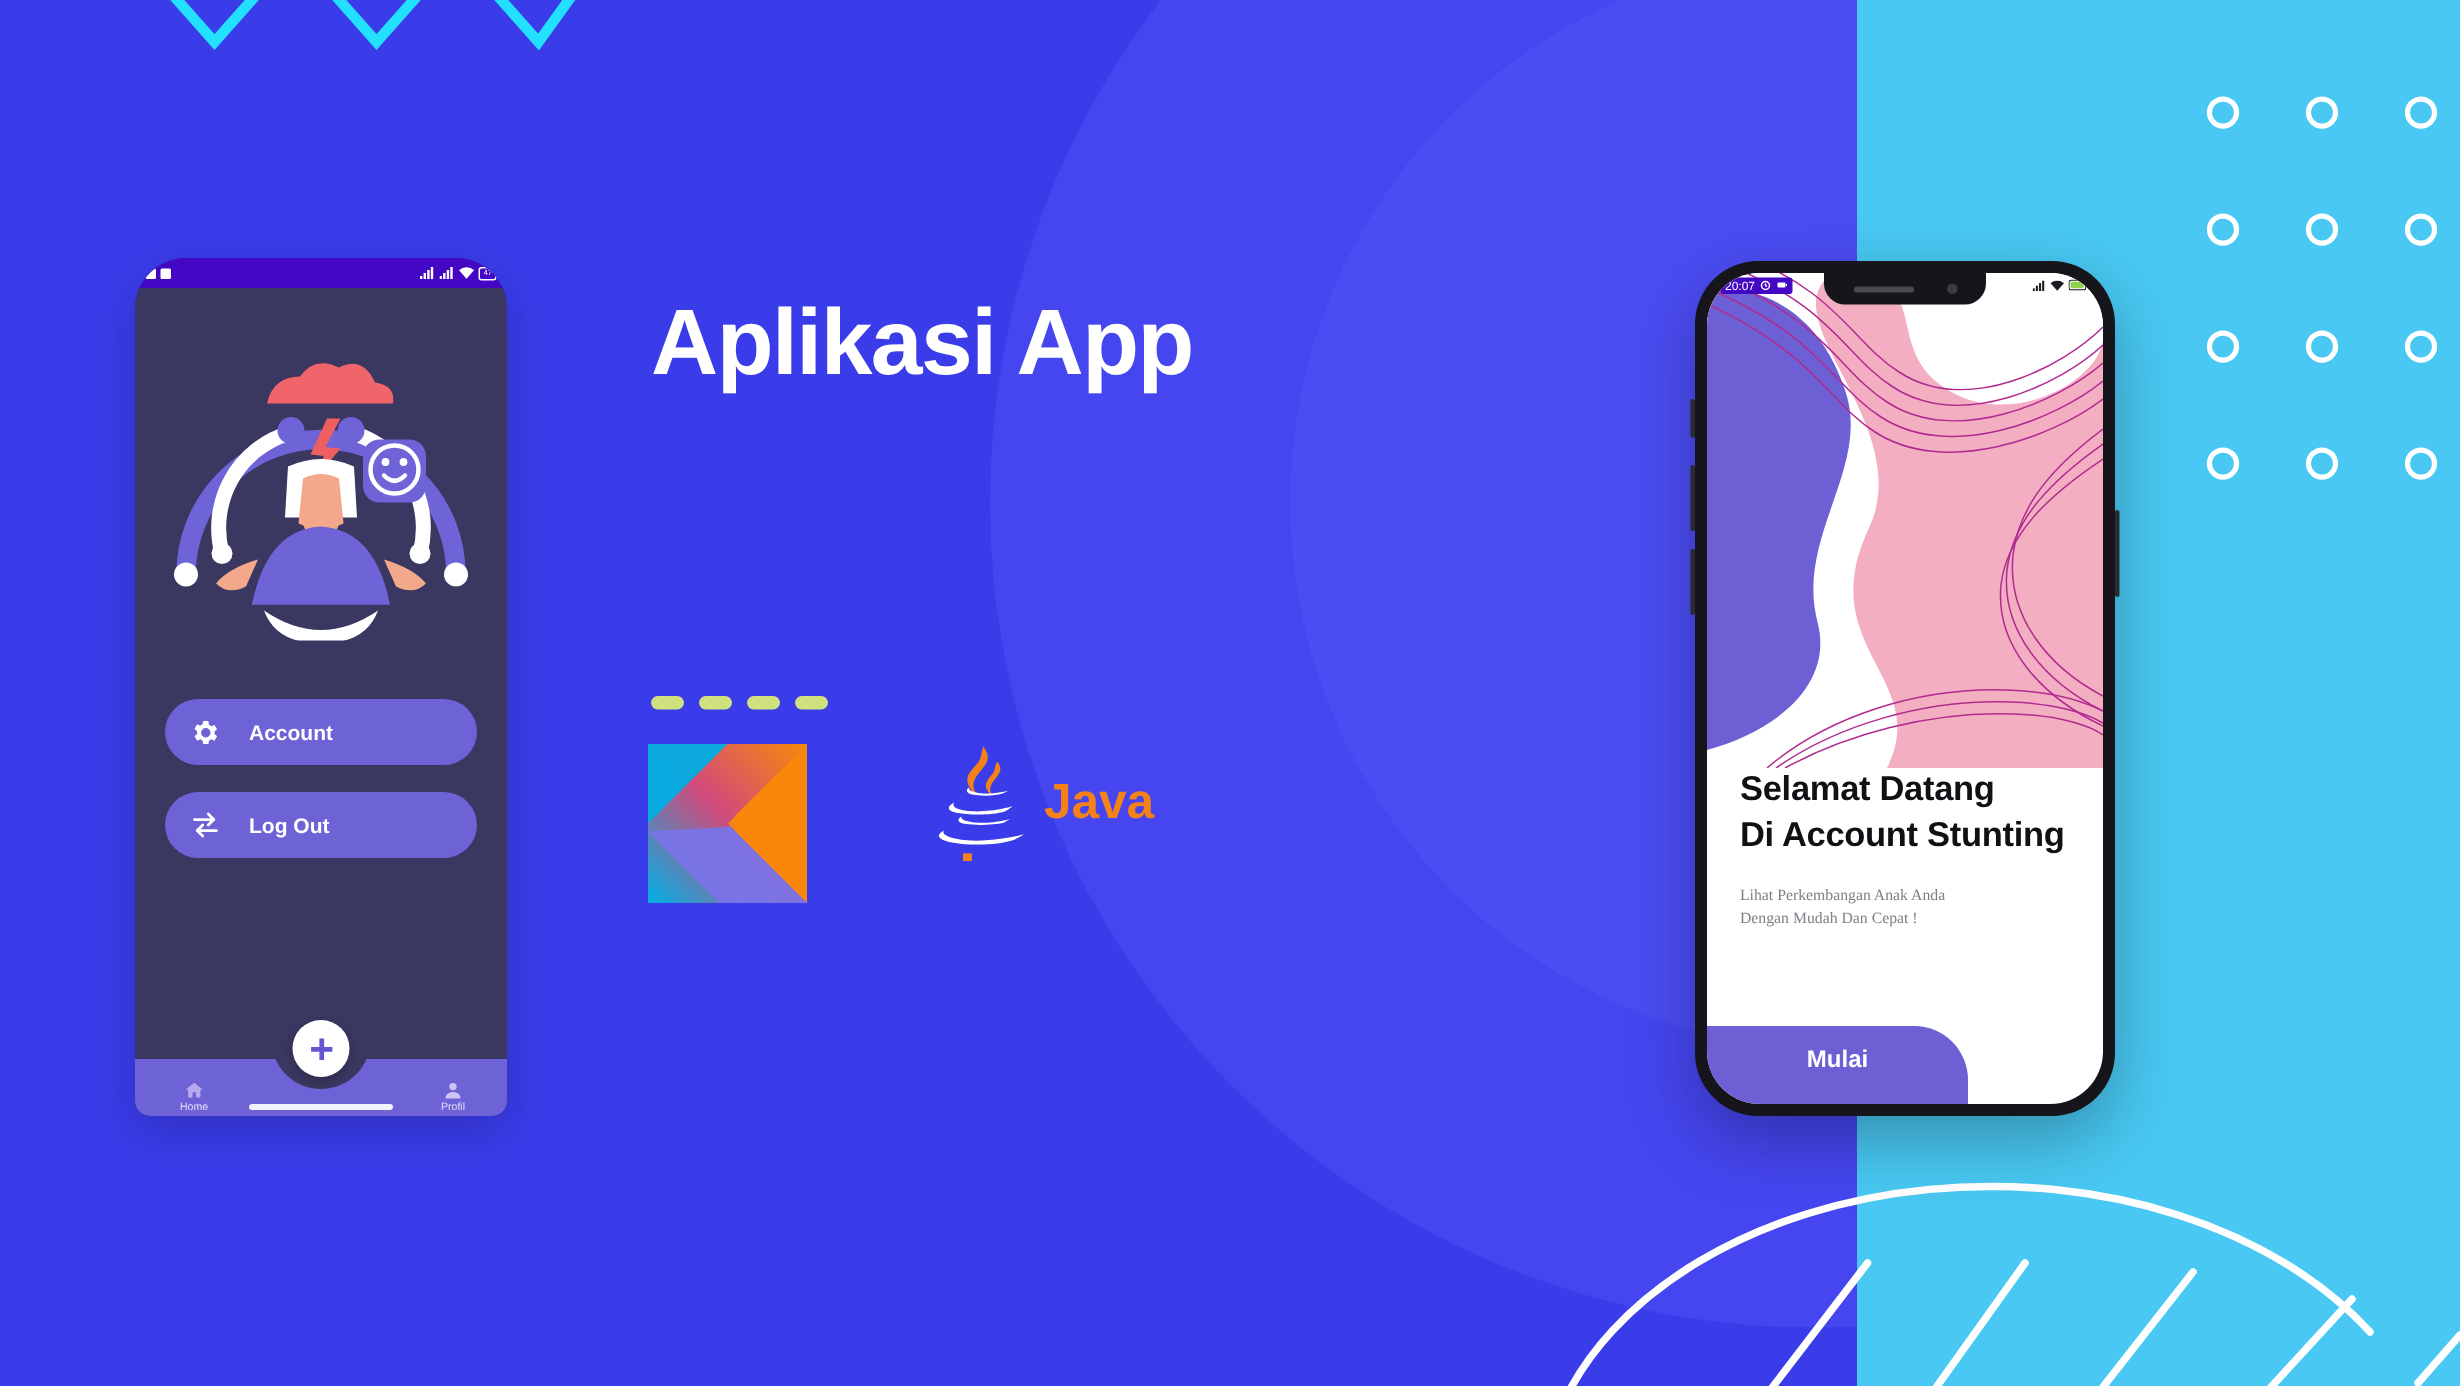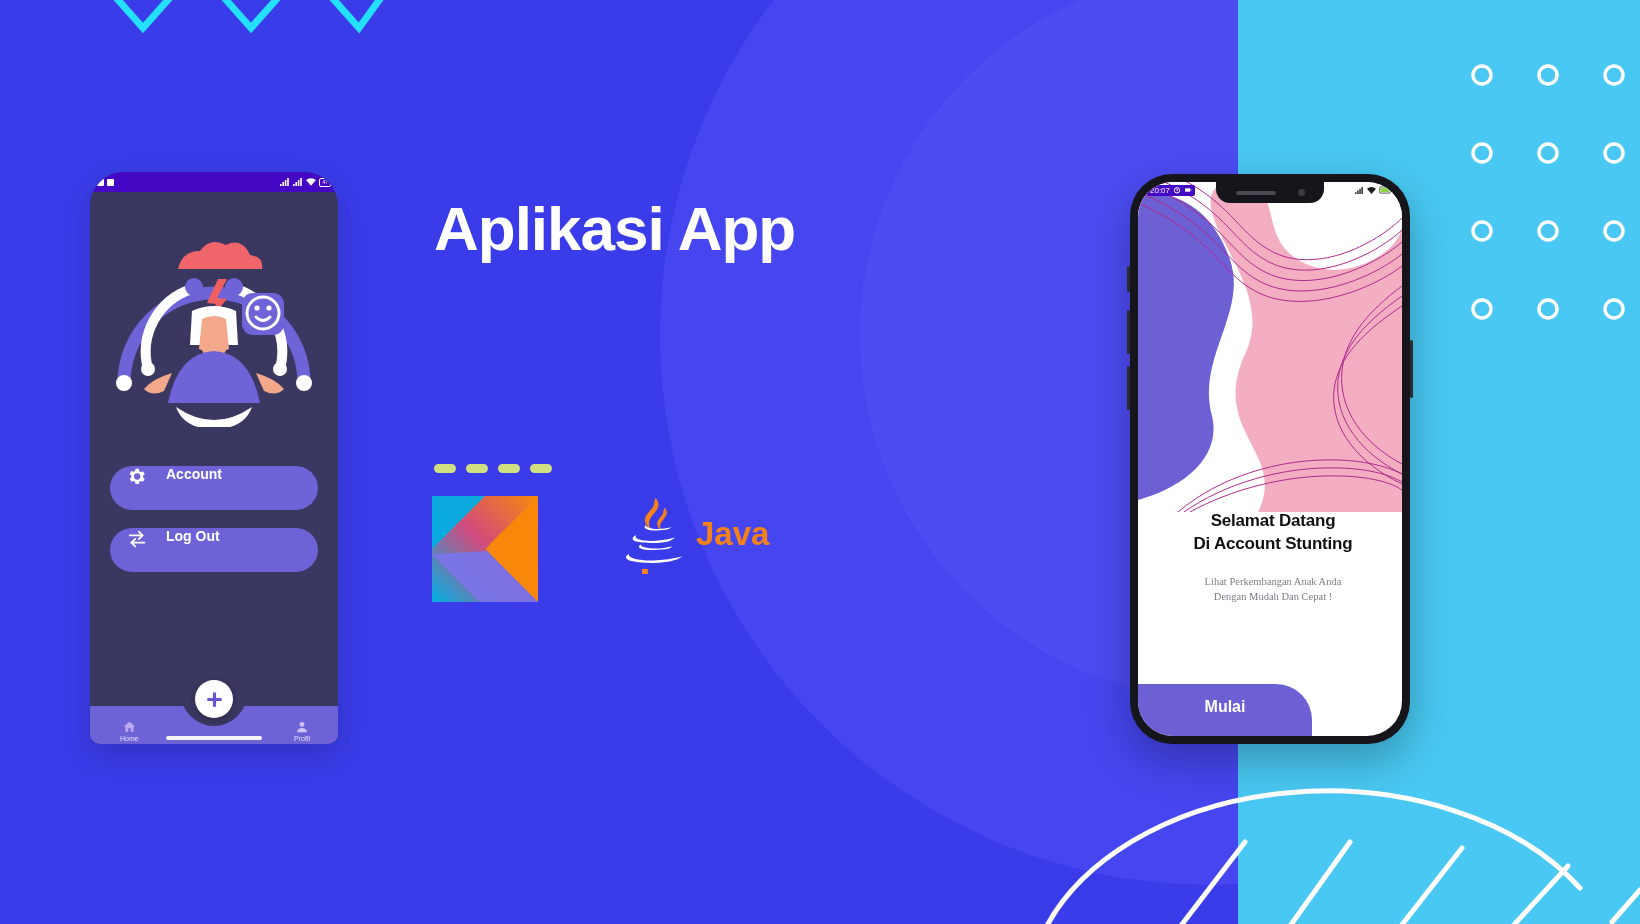--- a/index.html
+++ b/index.html
@@ -110,21 +110,21 @@
     position: relative;
     height: 250px;
     background: #3a3760;
     display: flex; align-items: center; justify-content: center;
   }
   .pl-actions {
     position: relative;
     padding: 24px 20px 0 20px;
   }
   .action-btn {
-    display: flex; align-items: flex-start;
+    display: flex; align-items: center;
     height: 44px;
     background: #6d62d6;
     border-radius: 22px;
     padding: 0 16px;
     margin-bottom: 18px;
     cursor: pointer;
   }
   .action-btn .ico { width: 26px; display: flex; align-items: center; }
   .action-btn .lbl {
     color: #ffffff; font-size: 14px; font-weight: bold;
@@ -177,21 +177,20 @@
 
   
   .phone-right {
     position: absolute;
     left: 1130px; top: 174px;
     width: 280px; height: 570px;
     background: #15151b;
     border-radius: 42px;
     padding: 8px;
     box-shadow: 0 16px 44px rgba(0,0,0,0.28);
-    text-align: center;
   }
   .pr-screen {
     position: relative;
     width: 100%; height: 100%;
     background: #ffffff;
     border-radius: 35px;
     overflow: hidden;
   }
   .pr-statusbar {
     position: absolute; top: 0; left: 0; right: 0;
@@ -213,21 +212,21 @@
     display: flex; align-items: center; justify-content: center; gap: 22px;
   }
   .notch .speaker { width: 40px; height: 4px; border-radius: 2px; background: #4a4a52; }
   .notch .camera  { width: 7px; height: 7px; border-radius: 50%; background: #3c3c46; }
   .side-btn { position: absolute; background: #2a2a31; border-radius: 2px; }
   .pr-art { position: absolute; top: 0; left: 0; width: 100%; height: 330px; }
   .pr-text {
     position: absolute; left: 22px; top: 328px; right: 16px;
   }
   .pr-title {
-    font-size: 17px; font-weight: bold; color: #111115;
+    font-size: 23px; font-weight: bold; color: #111115;
     line-height: 1.35; letter-spacing: -0.2px;
   }
   .pr-sub {
     margin-top: 18px;
     font-size: 10.5px; color: #7e7e88; line-height: 1.45; font-family: Liberation Serif, serif;
   }
   .mulai-wrap {
     position: absolute; left: 0; bottom: 0;
     width: 174px; height: 58px;
   }

